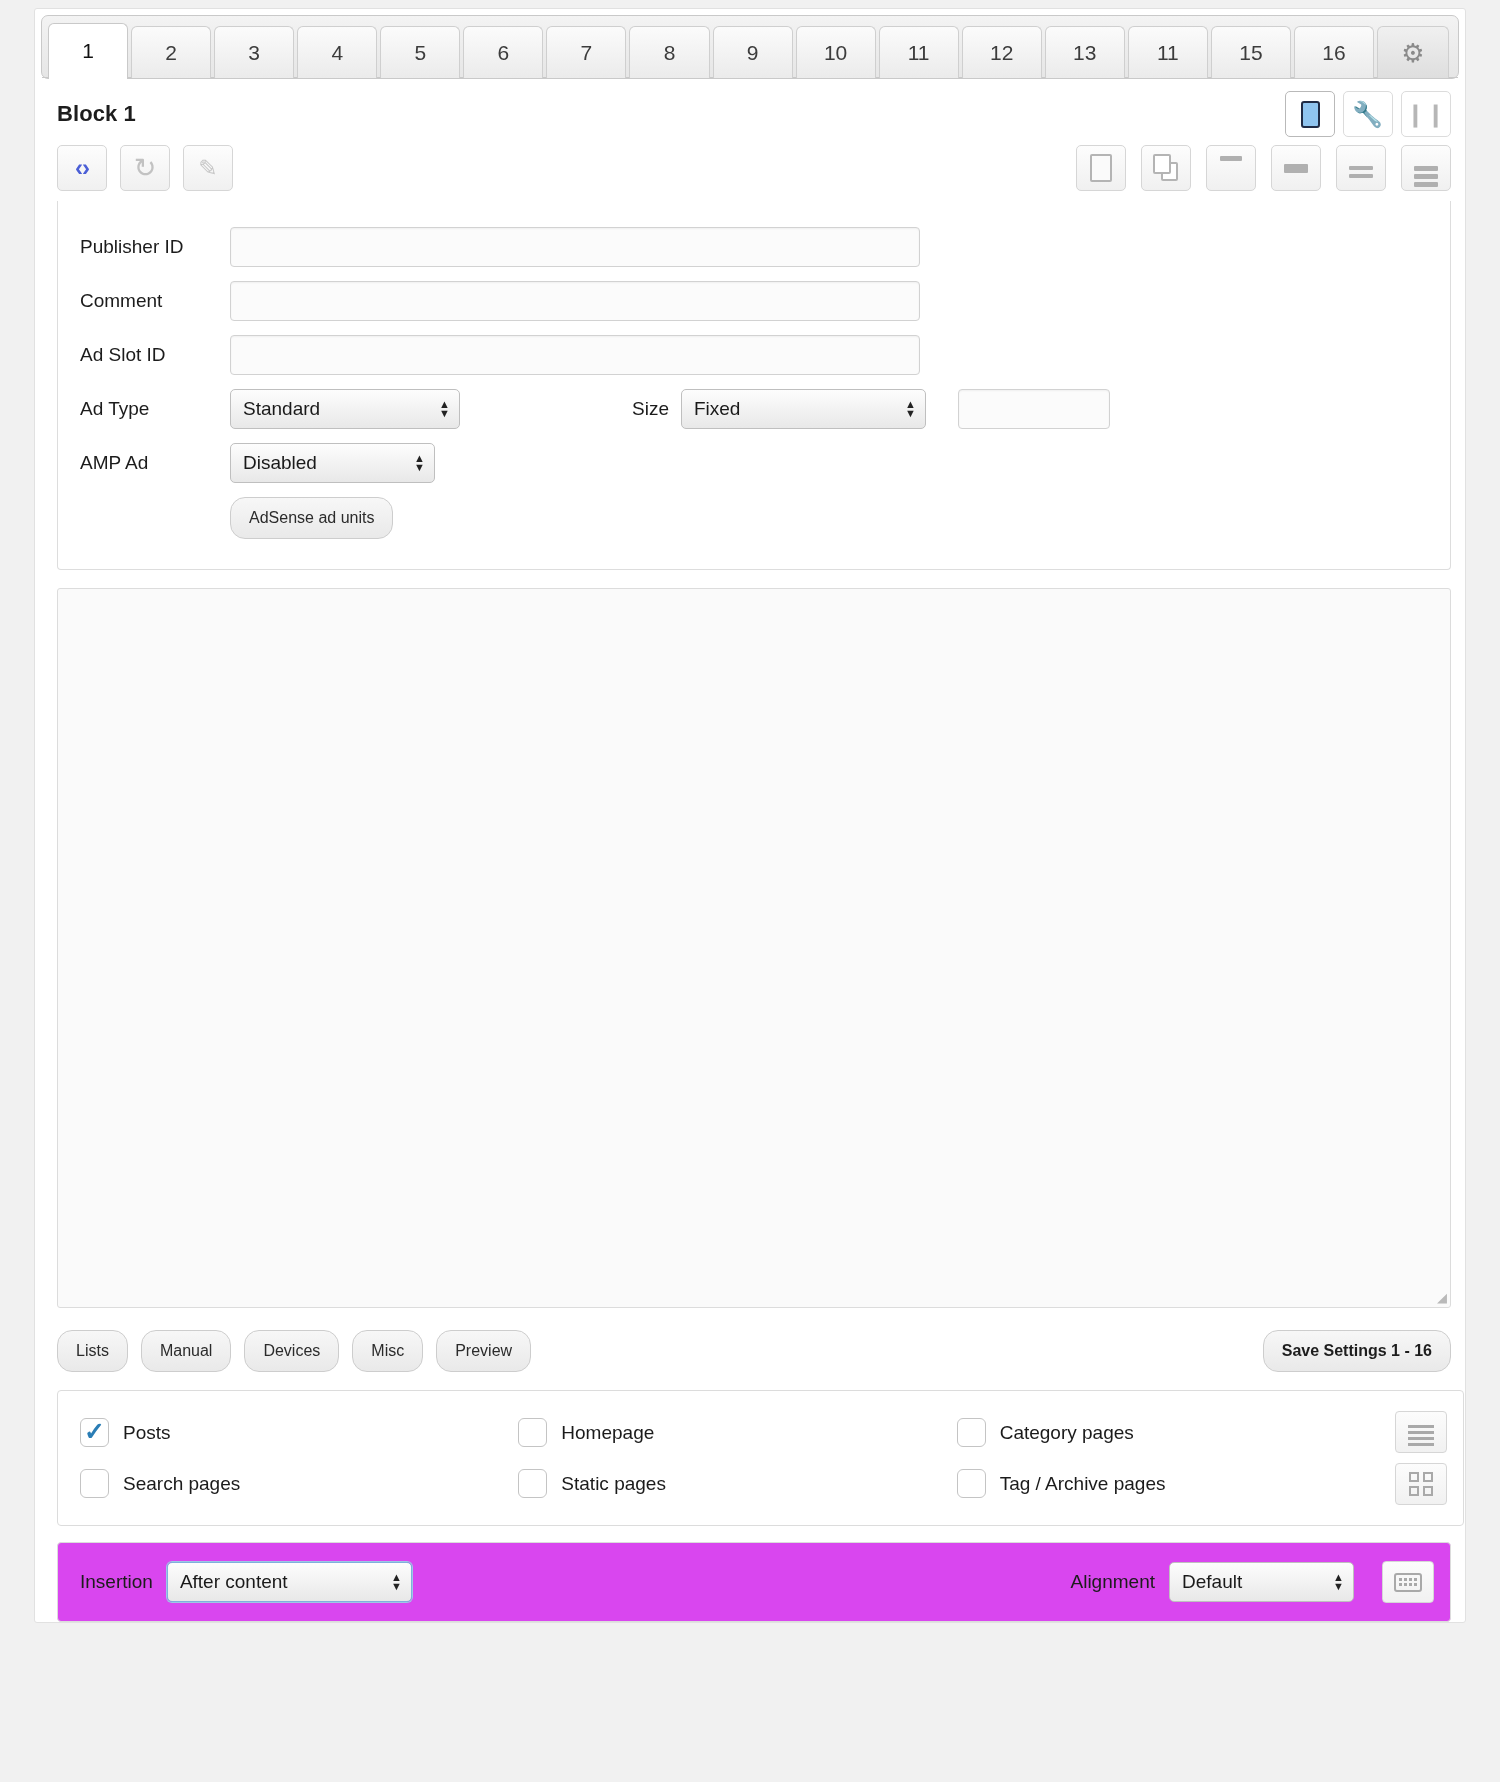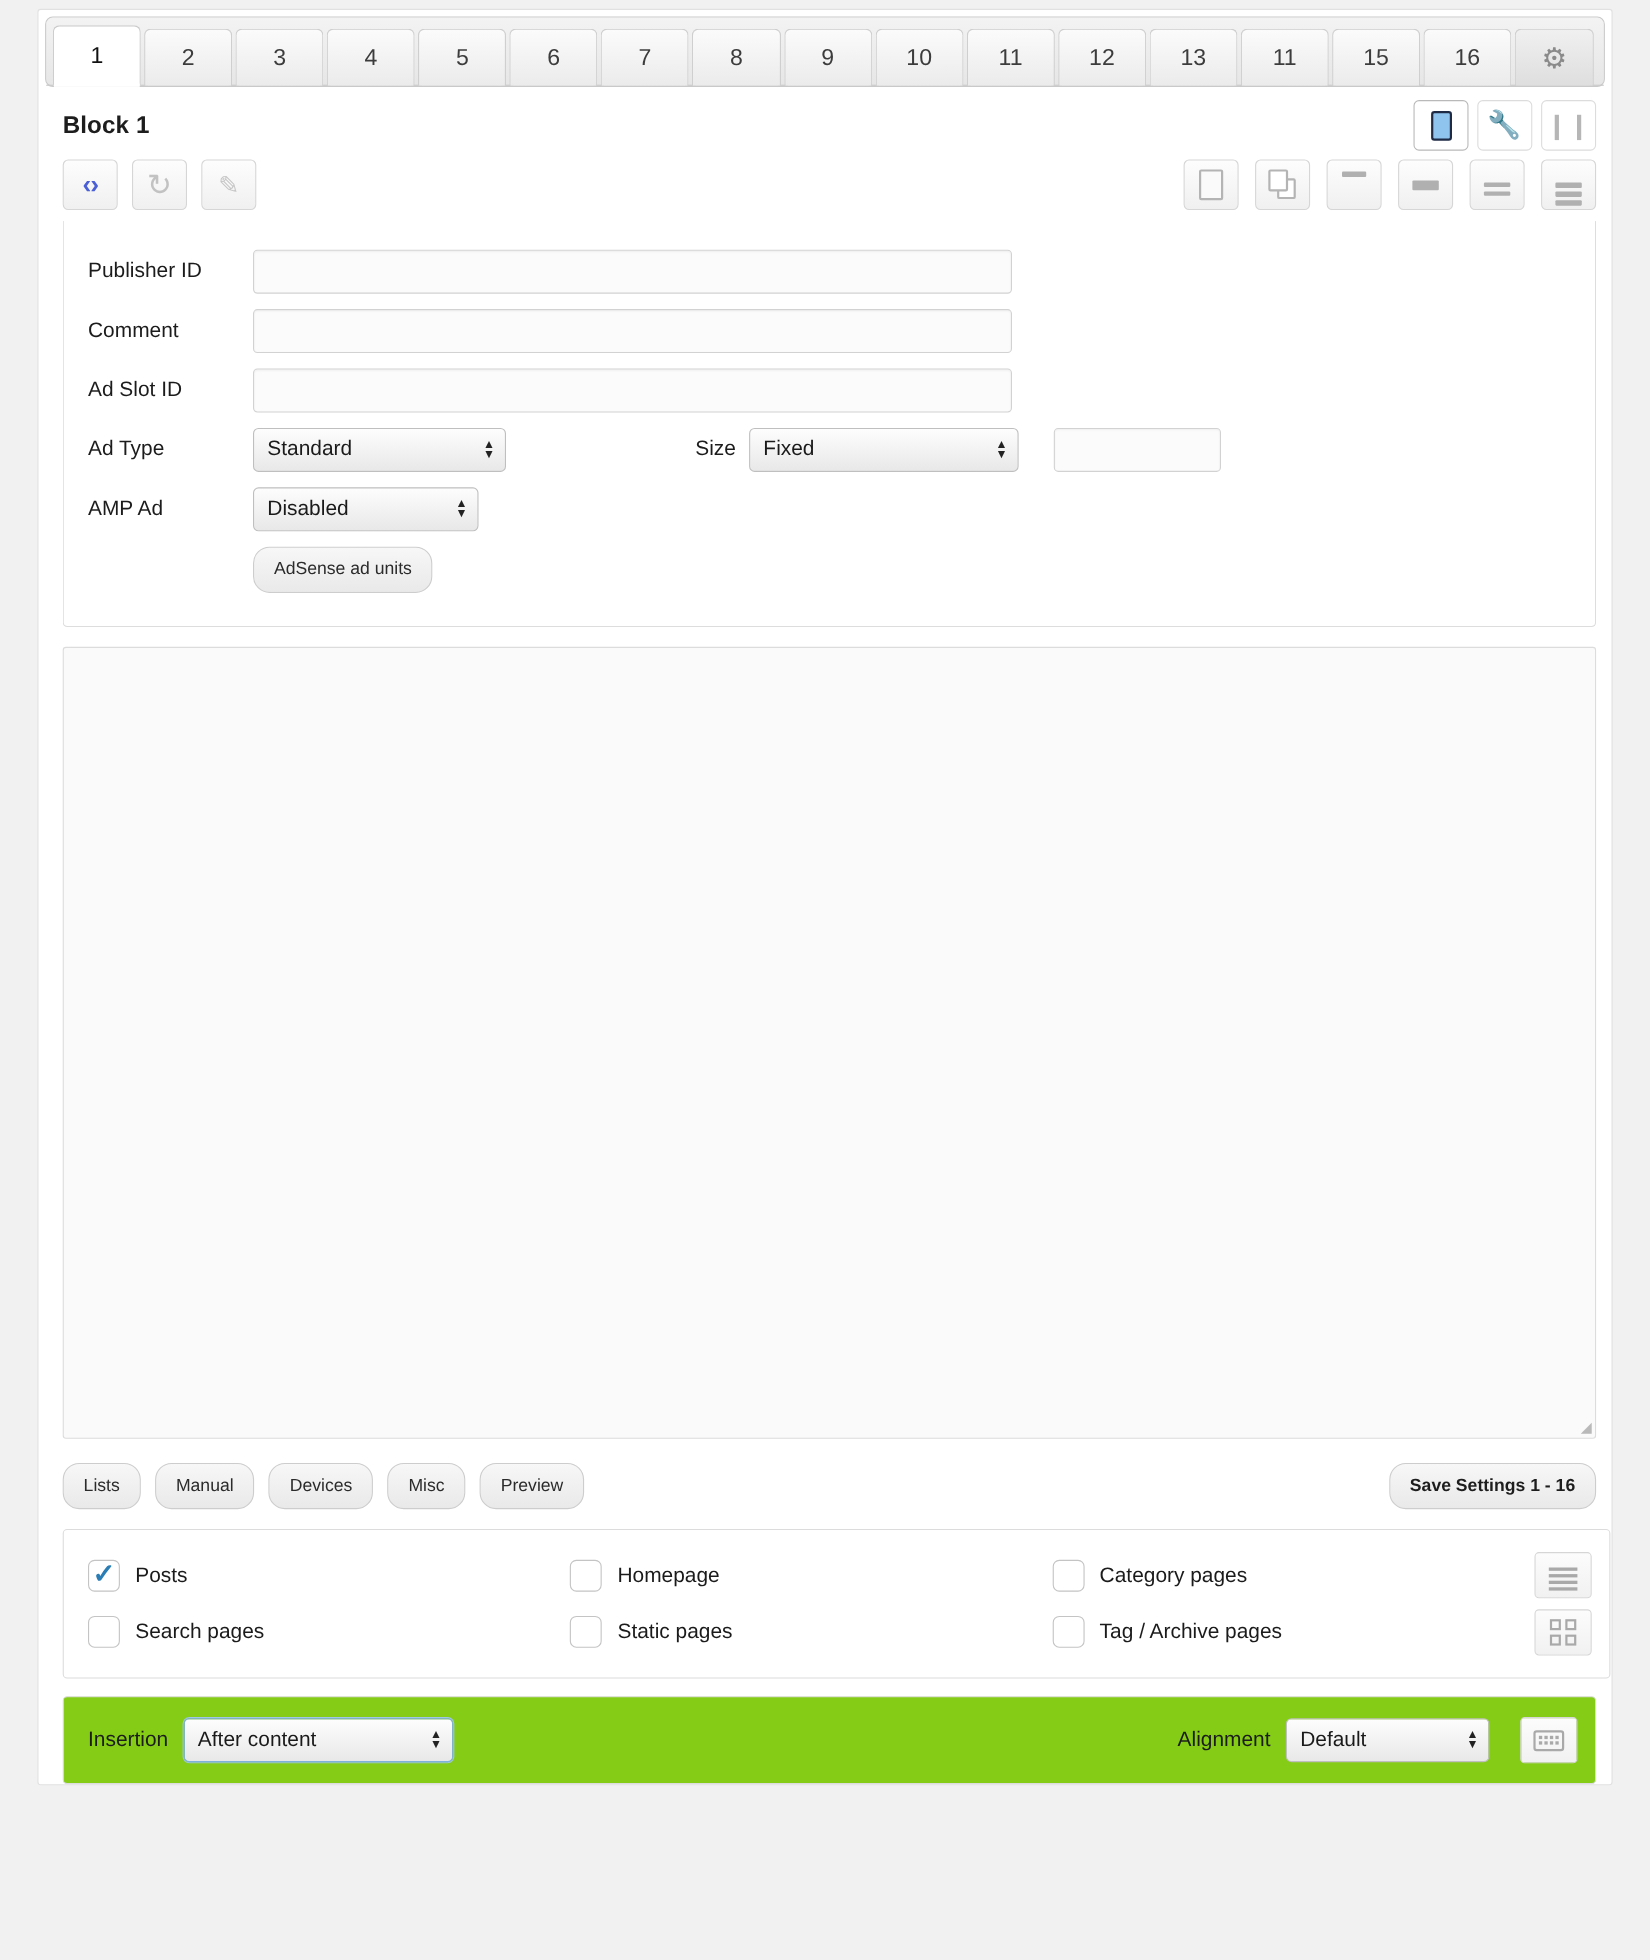--- a/index.html
+++ b/index.html
@@ -322,21 +322,21 @@
     border: 2px solid #a9a9a9;
     border-radius: 3px;
     display:flex; flex-wrap:wrap; align-content:center; justify-content:center;
     gap:2px; padding:2px;
   }
   .kbd-glyph i { width:3px; height:3px; background:#a9a9a9; }
 
   
   .insertcard {
     margin: 16px 14px 0 22px;
-    background: #84cc16;
+    background: #d946ef;
     border: 1px solid #dcdcdc;
     border-radius: 4px;
     padding: 18px 16px 18px 22px;
     display: flex;
     align-items: center;
     gap: 14px;
   }
   .ilabel { font-size: 19px; color: #1c1c1c; }
 </style>
 </head>

